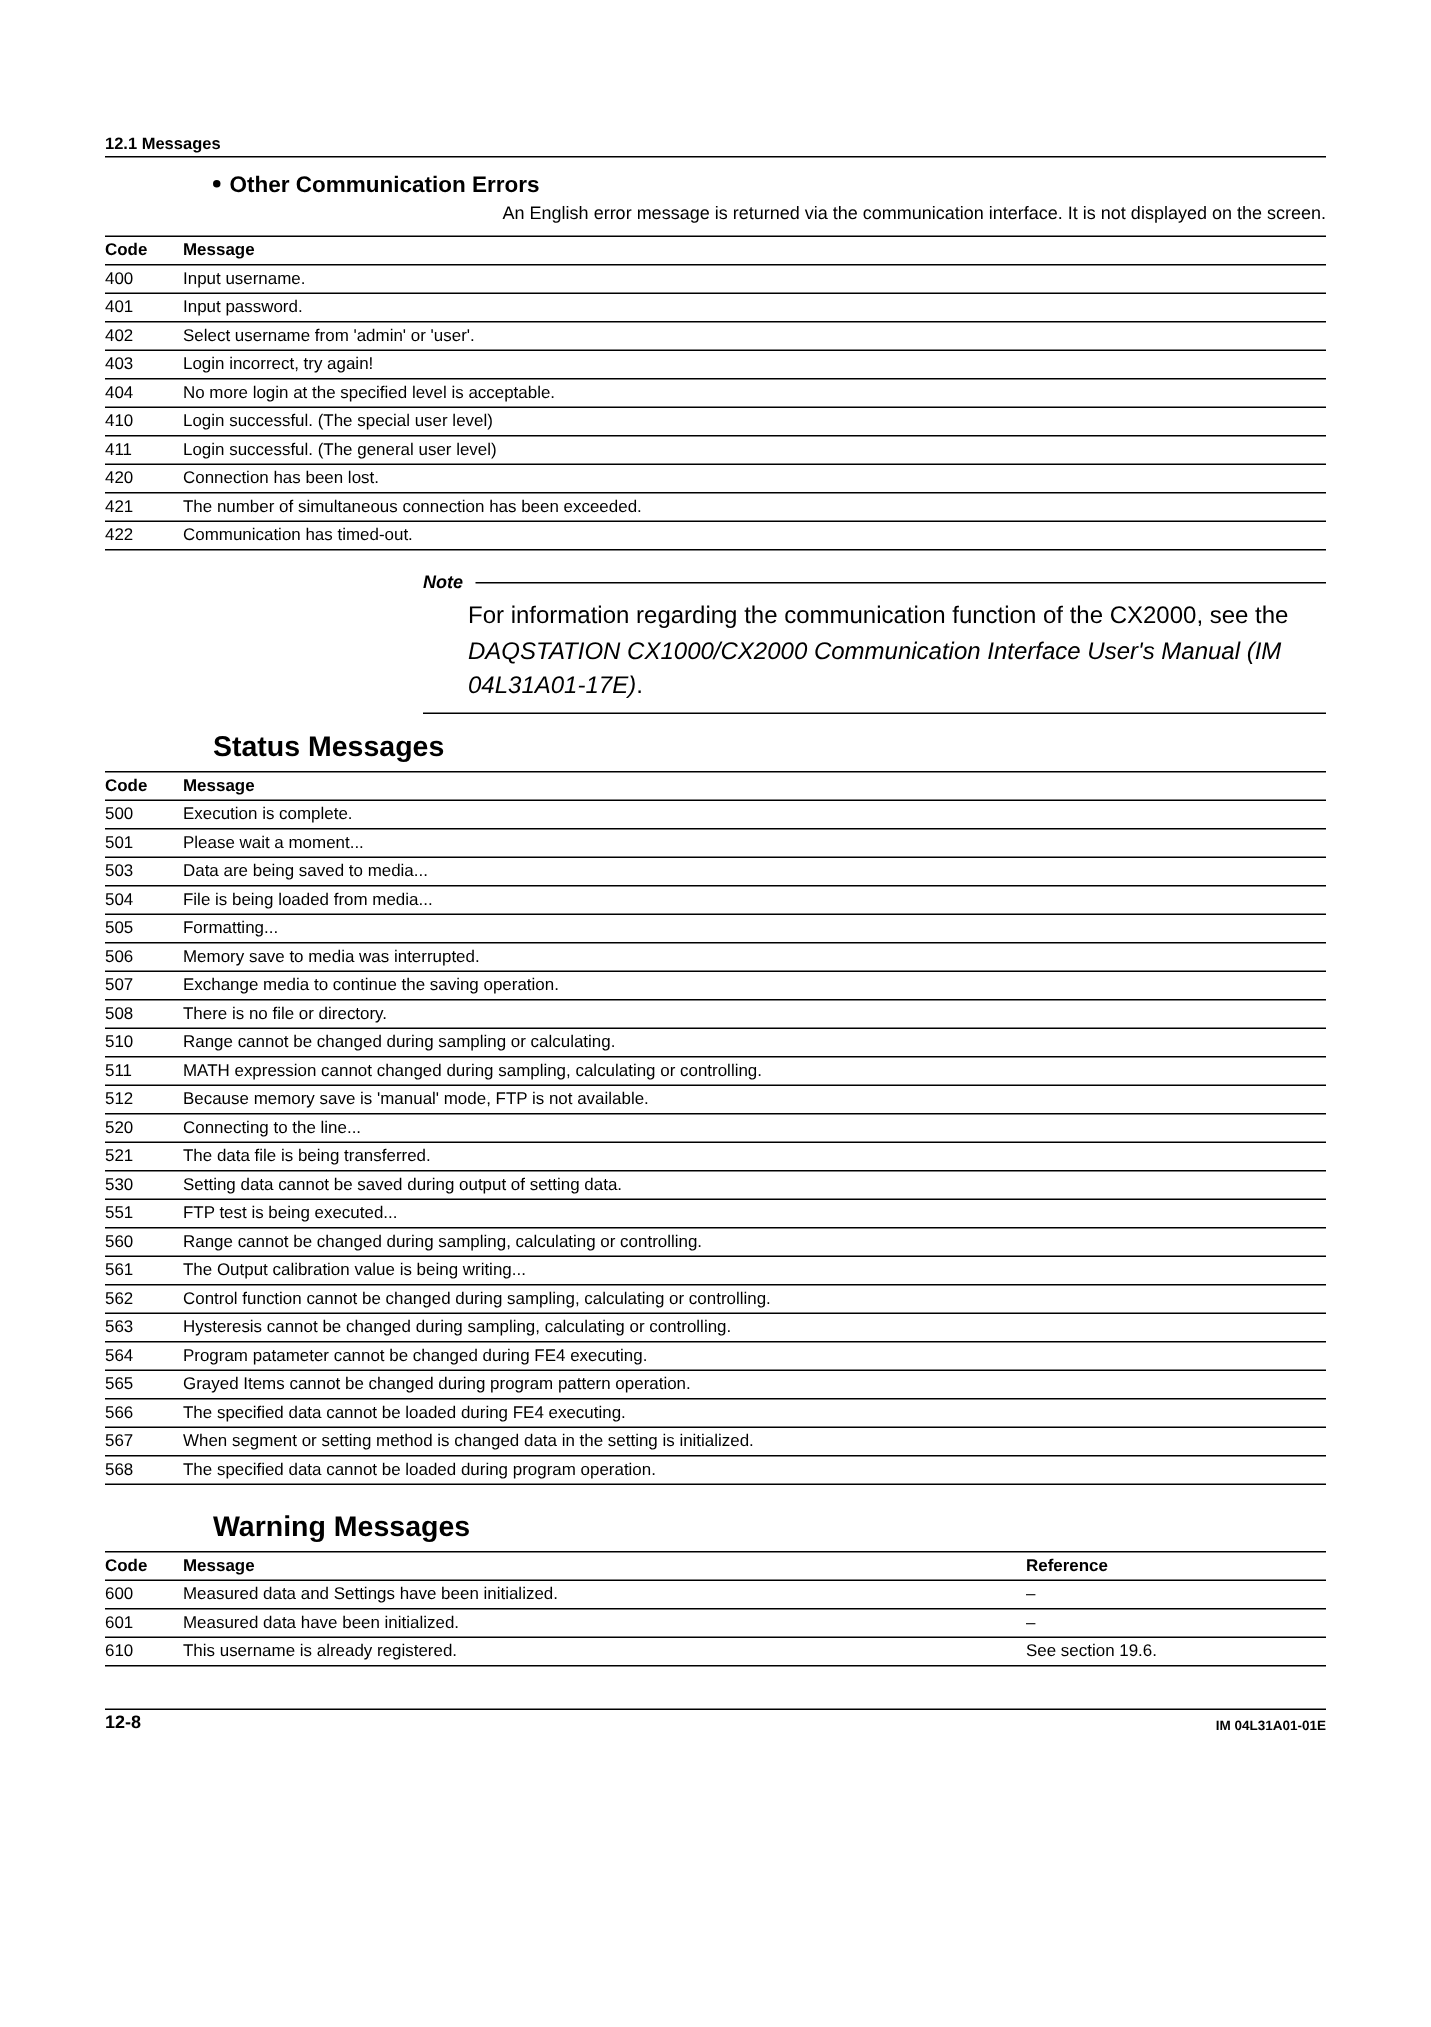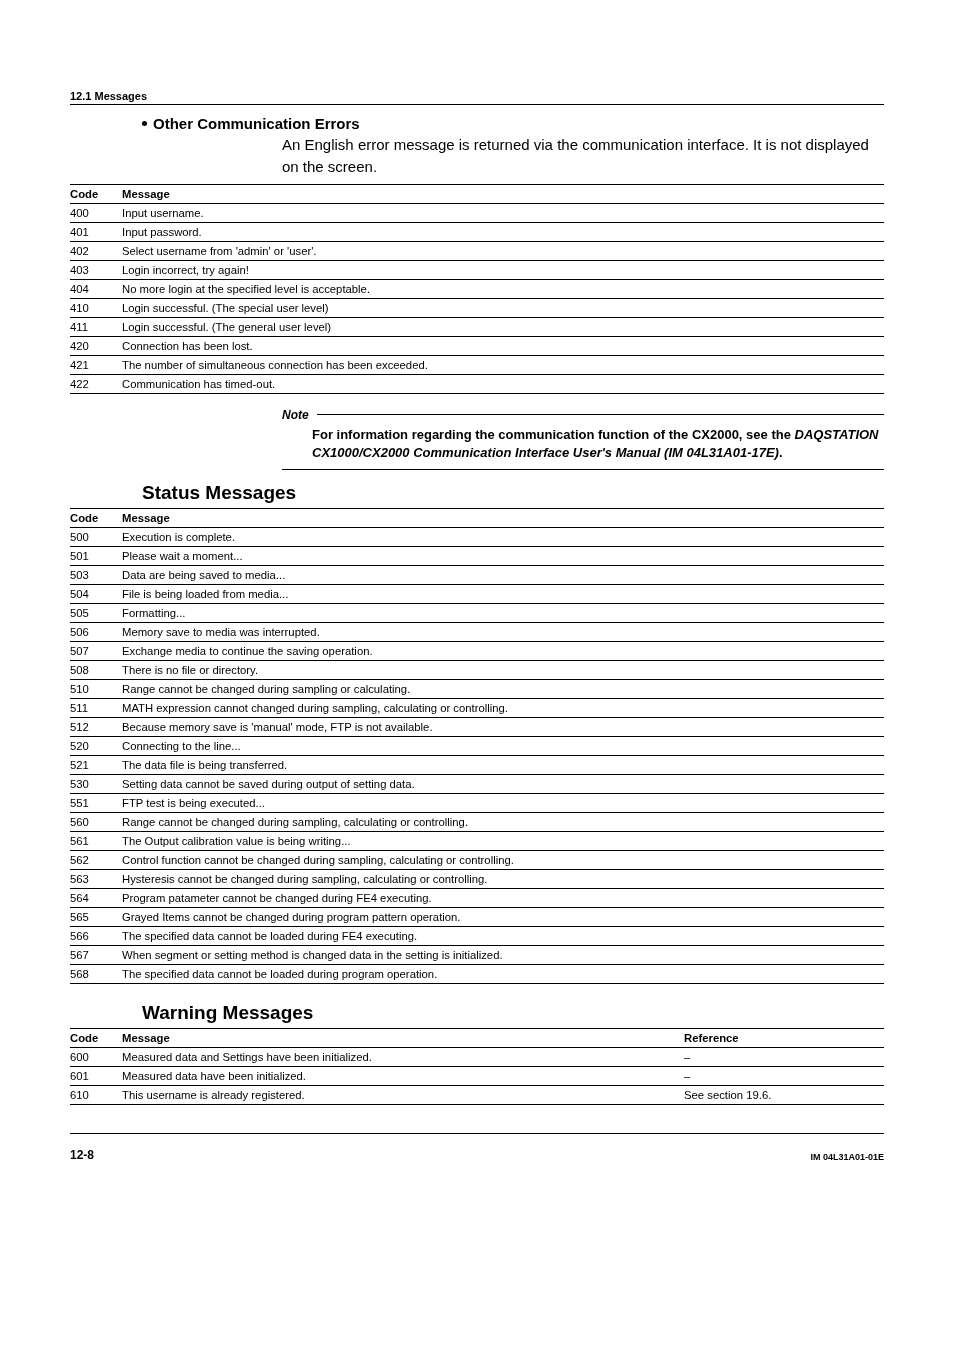--- a/index.html
+++ b/index.html
@@ -32,24 +32,25 @@
       width: 5px;
       height: 5px;
       background: #000;
       border-radius: 50%;
       vertical-align: middle;
       margin-right: 6px;
       position: relative;
       top: -2px;
     }
     .intro-text {
-      font-size: 15px;
+      font-size: 12px;
       margin-left: 212px;
       margin-bottom: 6px;
       line-height: 1.45;
+      text-align: right;
     }
     table.msg {
       width: 100%;
       border-collapse: collapse;
       font-size: 11.3px;
     }
     table.msg th {
       text-align: left;
       font-weight: bold;
       border-top: 1px solid #000;
@@ -82,25 +83,24 @@
       display: flex;
       align-items: center;
       gap: 4px;
     }
     .note-rule {
       flex: 1;
       height: 1px;
       background: #000;
     }
     .note-body {
-      font-size: 13px;
+      font-size: 16px;
       margin-left: 30px;
       margin-top: 4px;
       line-height: 1.45;
-      font-weight: bold;
     }
     .note-body .italic {
       font-style: italic;
     }
     .note-end-rule {
       height: 1px;
       background: #000;
       margin-top: 6px;
     }
     .h2 {
@@ -109,21 +109,21 @@
       margin-left: 72px;
       margin-top: 10px;
       margin-bottom: 4px;
     }
     .footer {
       display: flex;
       justify-content: space-between;
       align-items: flex-end;
       margin-top: 28px;
       border-top: 1.5px solid #000;
-      padding-top: 14px;
+      padding-top: 1px;
     }
     .page-num {
       font-size: 12px;
       font-weight: bold;
     }
     .doc-id {
       font-size: 9px;
       font-weight: bold;
     }
   </style>

